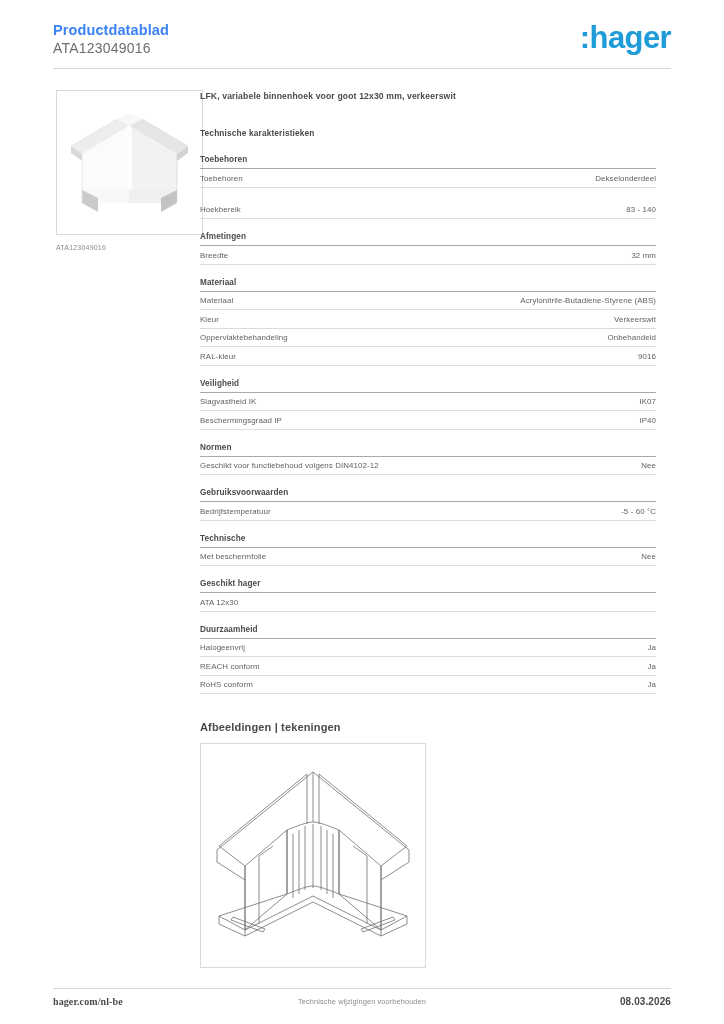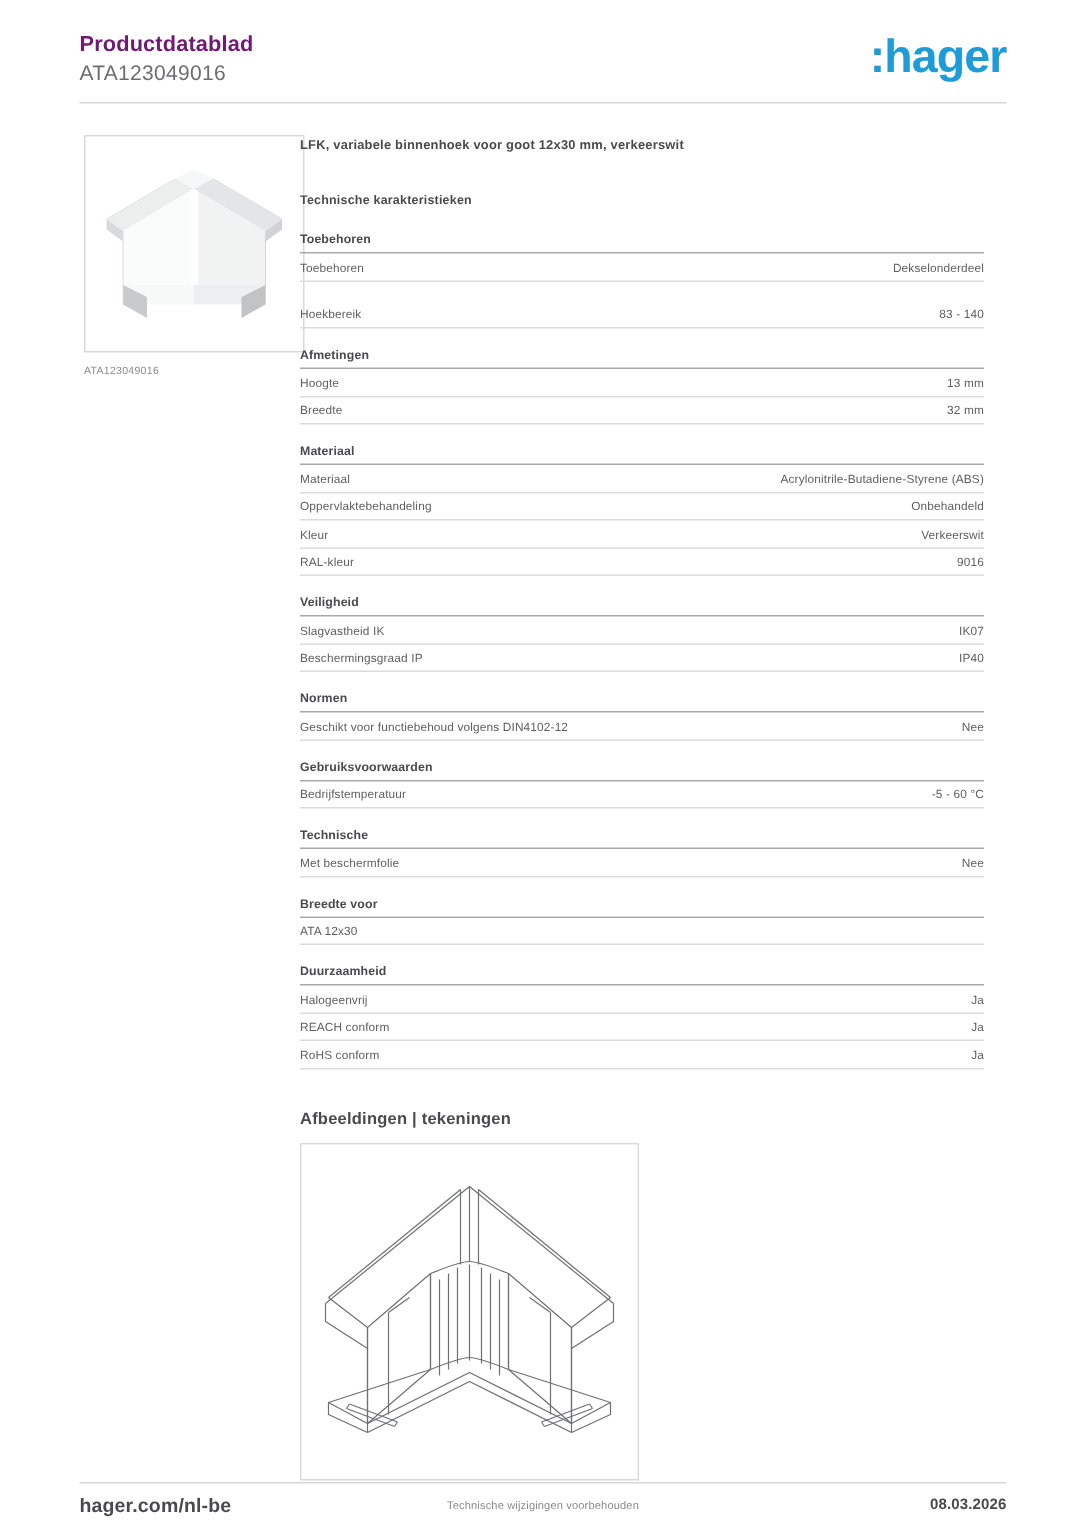--- a/index.html
+++ b/index.html
@@ -30,21 +30,21 @@
     width: 618px;
     height: 46px;
     display: flex;
     align-items: flex-start;
     justify-content: space-between;
   }
   .header-titles { display: block; }
   .doc-title {
     font-size: 14.5px;
     font-weight: bold;
-    color: #701a75;
+    color: #3b82f6;
     letter-spacing: 0.1px;
     line-height: 17px;
   }
   .doc-ref {
     font-size: 14px;
     font-weight: normal;
     color: #6e6e70;
     line-height: 18px;
     letter-spacing: 0.2px;
   }
@@ -166,24 +166,25 @@
   .footer {
     position: absolute;
     left: 53px;
     top: 996px;
     width: 618px;
     display: flex;
     align-items: center;
     justify-content: space-between;
   }
   .footer-left {
-    font-size: 13px;
-    font-weight: bold;
-    color: #4a4a4c;
-    letter-spacing: 0.1px;
+    font-size: 10px;
+    font-weight: bold;
+    color: #4a4a4c;
+    letter-spacing: 0.1px;
+    font-family: Liberation Serif, serif;
   }
   .footer-center {
     font-size: 7.4px;
     color: #8b8b8d;
     letter-spacing: 0.1px;
     position: absolute;
     left: 50%;
     transform: translateX(-50%);
   }
   .footer-right {
@@ -252,43 +253,39 @@
         </div>
         <div class="group">
           <div class="row">
             <div class="row-label">Hoekbereik</div>
             <div class="row-value">83 - 140</div>
           </div>
         </div>
         <div class="group">
           <div class="group-head">Afmetingen</div>
           <div class="row">
-            <div class="row-label">Hoogte</div>
-            <div class="row-value">13 mm</div>
-          </div>
-          <div class="row">
             <div class="row-label">Breedte</div>
             <div class="row-value">32 mm</div>
           </div>
         </div>
         <div class="group">
           <div class="group-head">Materiaal</div>
           <div class="row">
             <div class="row-label">Materiaal</div>
             <div class="row-value">Acrylonitrile-Butadiene-Styrene (ABS)</div>
           </div>
           <div class="row">
+            <div class="row-label">Kleur</div>
+            <div class="row-value">Verkeerswit</div>
+          </div>
+          <div class="row">
             <div class="row-label">Oppervlaktebehandeling</div>
             <div class="row-value">Onbehandeld</div>
           </div>
           <div class="row">
-            <div class="row-label">Kleur</div>
-            <div class="row-value">Verkeerswit</div>
-          </div>
-          <div class="row">
             <div class="row-label">RAL-kleur</div>
             <div class="row-value">9016</div>
           </div>
         </div>
         <div class="group">
           <div class="group-head">Veiligheid</div>
           <div class="row">
             <div class="row-label">Slagvastheid IK</div>
             <div class="row-value">IK07</div>
           </div>
@@ -312,21 +309,21 @@
           </div>
         </div>
         <div class="group">
           <div class="group-head">Technische</div>
           <div class="row">
             <div class="row-label">Met beschermfolie</div>
             <div class="row-value">Nee</div>
           </div>
         </div>
         <div class="group">
-          <div class="group-head">Breedte voor</div>
+          <div class="group-head">Geschikt hager</div>
           <div class="row">
             <div class="row-label">ATA 12x30</div>
             <div class="row-value"></div>
           </div>
         </div>
         <div class="group">
           <div class="group-head">Duurzaamheid</div>
           <div class="row">
             <div class="row-label">Halogeenvrij</div>
             <div class="row-value">Ja</div>

